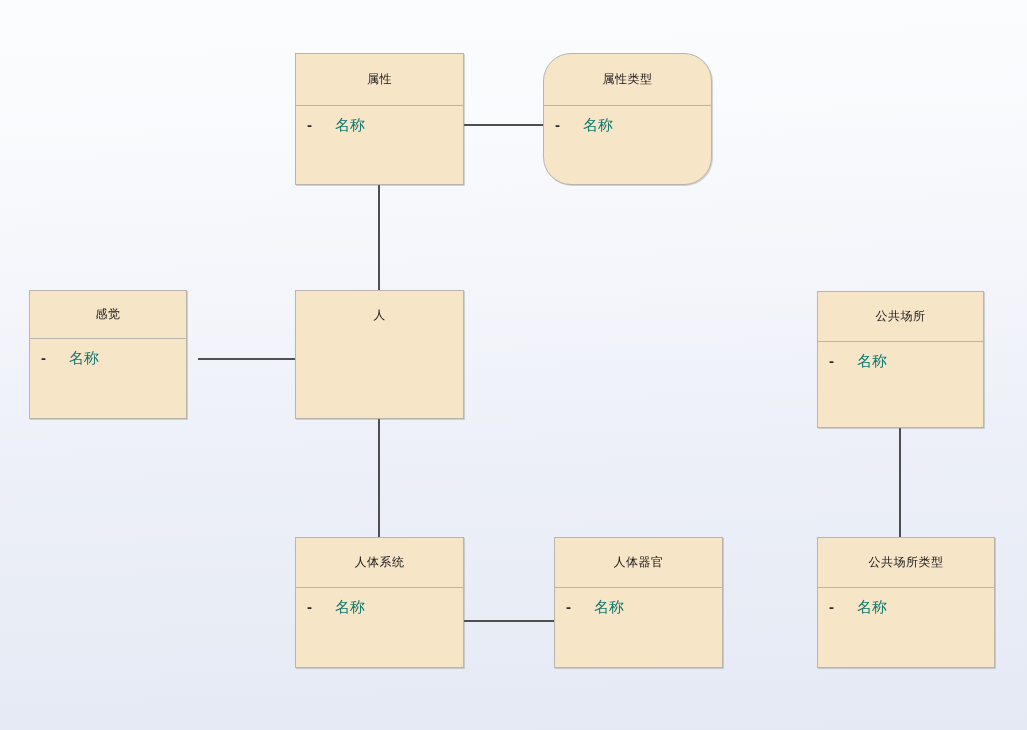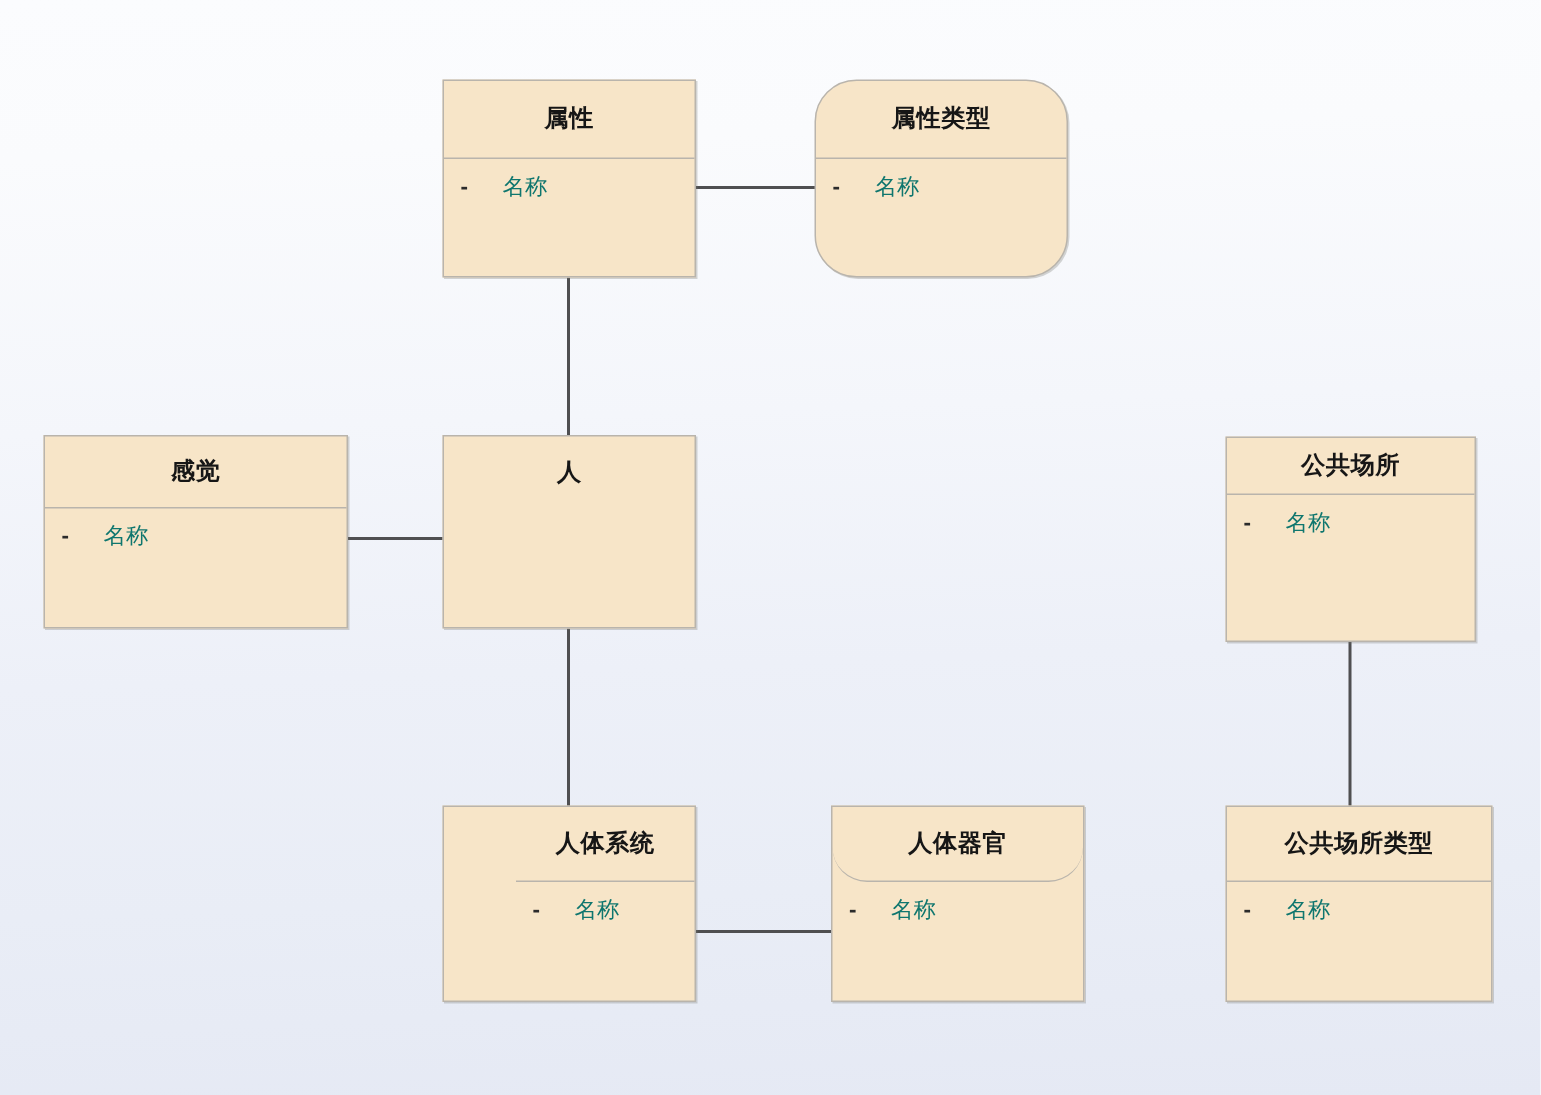--- a/index.html
+++ b/index.html
@@ -34,22 +34,22 @@
     box-sizing: border-box;
     background: #f7e5c8;
     border: 1px solid #b9b4ac;
     box-shadow: 1px 1px 0 0 rgba(120,118,112,0.30);
     z-index: 2;
   }
   .node-title {
     box-sizing: border-box;
     width: 100%;
     text-align: center;
-    font-size: 16px;
-    font-weight: bold;
+    font-size: 12px;
+    font-weight: normal;
     color: #161616;
     letter-spacing: 0.5px;
     display: flex;
     align-items: center;
     justify-content: center;
   }
   .node.compartmented .node-title {
     border-bottom: 1px solid #b9b4ac;
   }
   .node-body {
@@ -107,57 +107,57 @@
   <div class="node compartmented" style="left:543px; top:53px; width:169px; height:132px;border-radius:28px;">
     <div class="node-title" style="height:52px;">属性类型</div>
     <div class="node-body">
       <div class="attr-row">
         <span class="attr-vis">-</span>
         <span class="attr-name">名称</span>
       </div>
     </div>
   </div>
 
-  <div class="node compartmented" style="left:29px; top:290px; width:203px; height:129px;">
+  <div class="node compartmented" style="left:29px; top:290px; width:158px; height:129px;">
     <div class="node-title" style="height:48px;">感觉</div>
     <div class="node-body">
       <div class="attr-row">
         <span class="attr-vis">-</span>
         <span class="attr-name">名称</span>
       </div>
     </div>
   </div>
 
   <div class="node" style="left:295px; top:290px; width:169px; height:129px;">
     <div class="node-title" style="height:48px;">人</div>
     <div class="node-body"></div>
   </div>
 
   <div class="node compartmented" style="left:817px; top:291px; width:167px; height:137px;">
-    <div class="node-title" style="height:38px;text-align:center;">公共场所</div>
+    <div class="node-title" style="height:50px;text-align:center;">公共场所</div>
     <div class="node-body">
       <div class="attr-row">
         <span class="attr-vis">-</span>
         <span class="attr-name">名称</span>
       </div>
     </div>
   </div>
 
-  <div class="node compartmented" style="left:295px; top:537px; width:169px; height:131px;padding-left:48px;">
+  <div class="node compartmented" style="left:295px; top:537px; width:169px; height:131px;">
     <div class="node-title" style="height:50px;">人体系统</div>
     <div class="node-body">
       <div class="attr-row">
         <span class="attr-vis">-</span>
         <span class="attr-name">名称</span>
       </div>
     </div>
   </div>
 
   <div class="node compartmented" style="left:554px; top:537px; width:169px; height:131px;">
-    <div class="node-title" style="height:50px;border-radius:23px;">人体器官</div>
+    <div class="node-title" style="height:50px;">人体器官</div>
     <div class="node-body">
       <div class="attr-row">
         <span class="attr-vis">-</span>
         <span class="attr-name">名称</span>
       </div>
     </div>
   </div>
 
   <div class="node compartmented" style="left:817px; top:537px; width:178px; height:131px;">
     <div class="node-title" style="height:50px;">公共场所类型</div>

